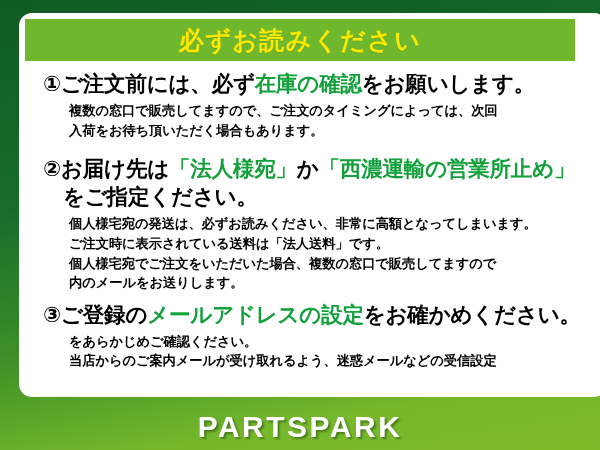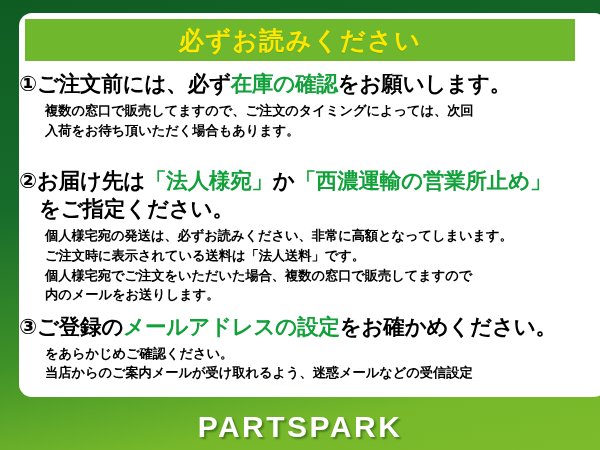--- a/index.html
+++ b/index.html
@@ -46,21 +46,21 @@
     line-height:1;
     white-space:nowrap;
     text-shadow:0 1px 0 rgba(0,0,0,.10);
   }
 
   
   #content {
     position:absolute;
     left:0; top:52px;
     width:562px; height:332px;
-    padding:6px 10px 0 0;
+    padding:6px 10px 0 24px;
   }
 
   .section { margin-bottom:2px; }
 
   .heading {
     font-size:21.5px;
     font-weight:bold;
     color:#000000;
     line-height:1.30;
     letter-spacing:-0.2px;
@@ -77,21 +77,21 @@
     letter-spacing:-0.1px;
     padding-left:26px;
     margin-top:2px;
     white-space:nowrap;
     font-weight:bold;
   }
   .body-text .ln { display:block; }
 
   
   #section-1 { margin-top:0px; }
-  #section-2 { margin-top:28px; }
+  #section-2 { margin-top:16px; }
   #section-3 { margin-top:9px; }
 
   
   #footer {
     position:absolute;
     left:0; top:400px;
     width:600px; height:53px;
     display:flex;
     align-items:center;
     justify-content:center;

